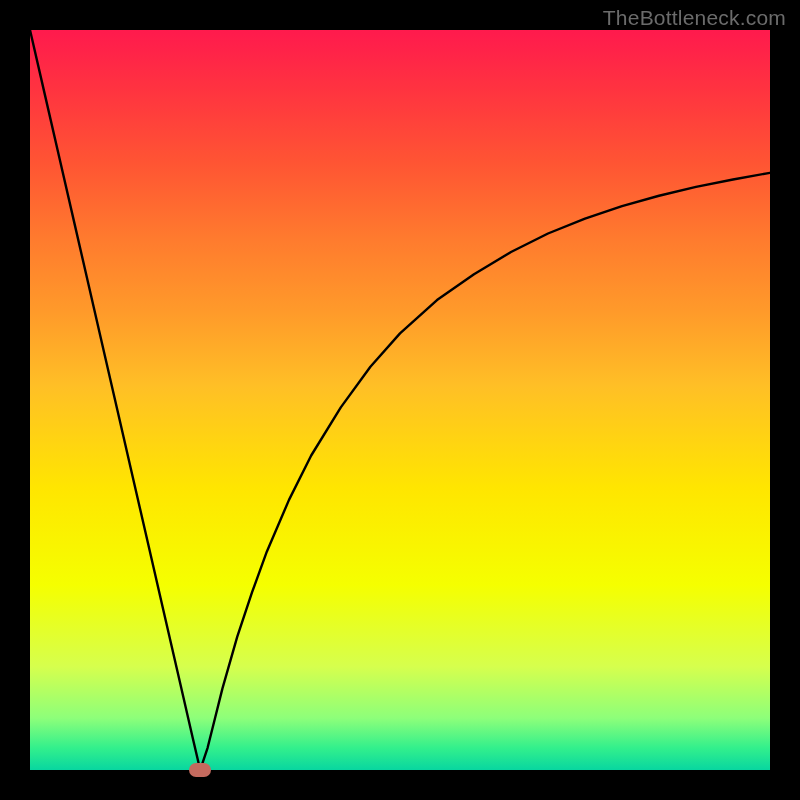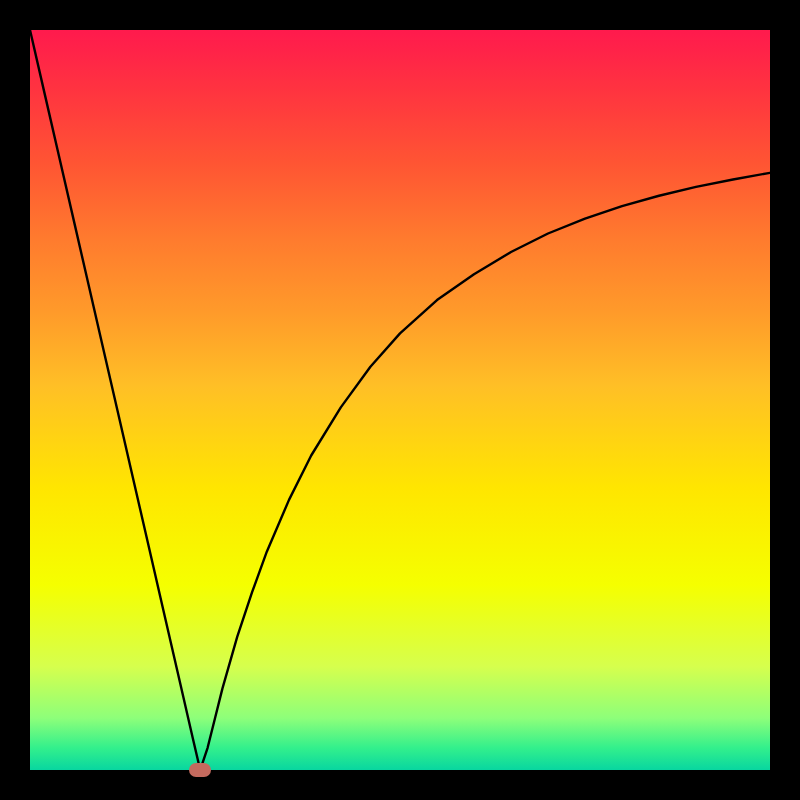--- a/index.html
+++ b/index.html
@@ -51,19 +51,20 @@
     height: 14px;
     background: #c46a5e;
     border-radius: 8px;
     transform: translate(-50%, -50%);
   }
 </style>
 </head>
 <body>
 
 <div class="frame">
+  <div class="watermark">TheBottleneck.com</div>
   <div class="plot">
     <svg class="svg-layer" viewBox="0 0 740 740" preserveAspectRatio="none">
       <path id="curve-path" fill="none" stroke="#000" stroke-width="2.4" stroke-linejoin="round" stroke-linecap="round" d="M0.00 0.00 L14.80 64.38 L29.60 128.76 L44.40 193.14 L59.20 257.52 L74.00 321.90 L88.80 386.28 L103.60 450.66 L118.40 515.04 L133.20 579.42 L148.00 643.80 L162.80 708.18 L170.20 740.00 L177.60 717.80 L185.00 688.20 L192.40 658.60 L207.20 606.80 L222.00 562.40 L236.80 521.70 L259.00 469.90 L281.20 425.50 L310.80 377.40 L340.40 336.70 L370.00 303.40 L407.00 270.10 L444.00 244.20 L481.00 222.00 L518.00 203.50 L555.00 188.70 L592.00 176.12 L629.00 165.76 L666.00 156.88 L703.00 149.48 L740.00 142.82"></path>
     </svg>
     <div id="marker" class="marker" style="left: 170.2px; top: 740px;"></div>
   </div>
 </div>
 
 </body></html>

